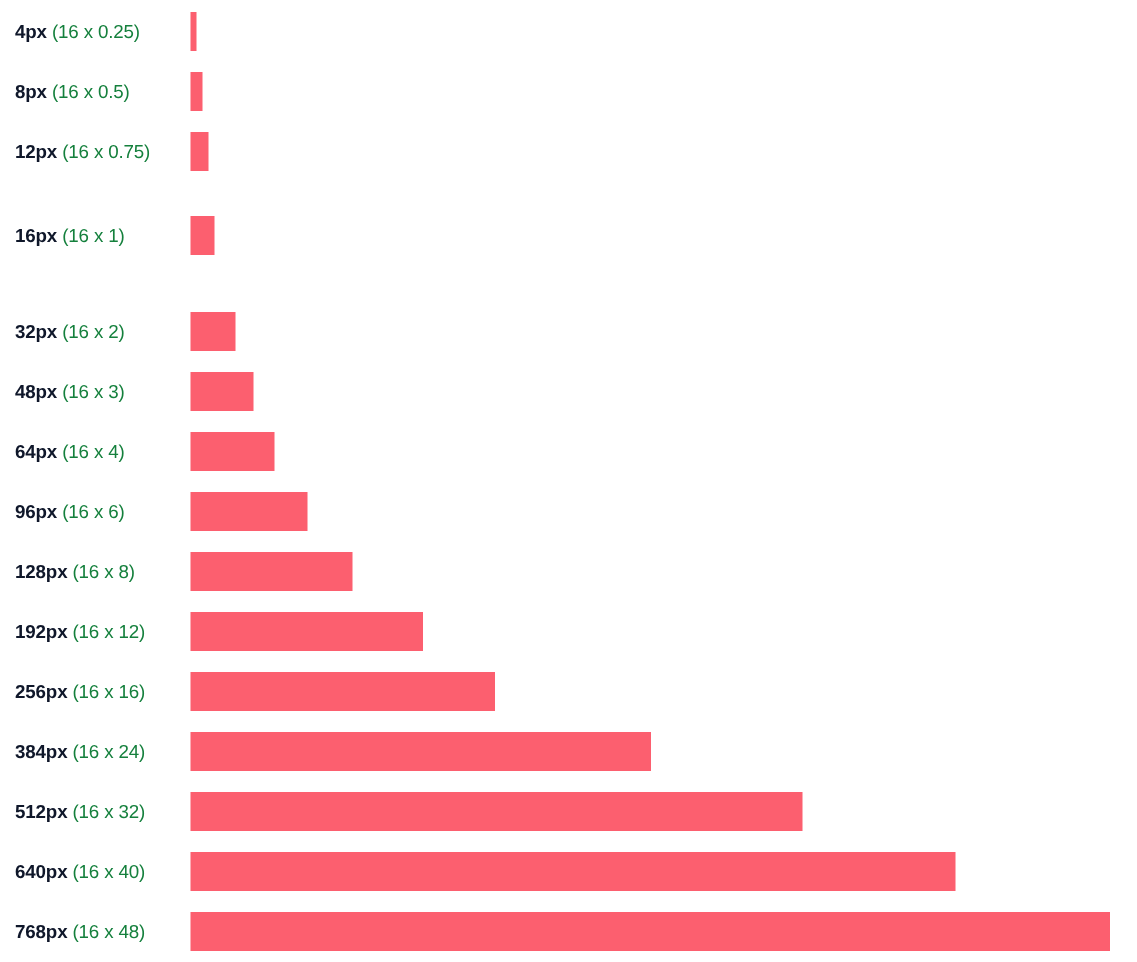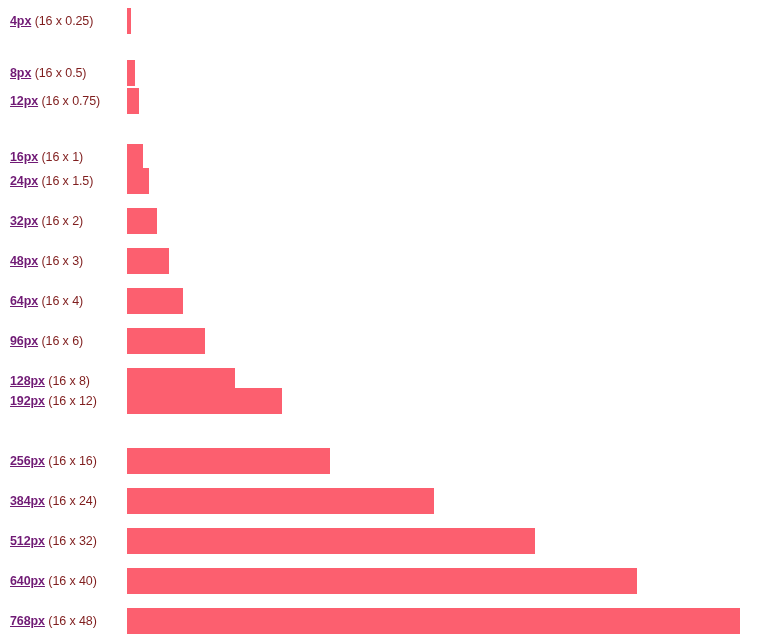--- a/index.html
+++ b/index.html
@@ -33,26 +33,25 @@
     left: 10px;
     top: 0;
     height: 26px;
     line-height: 26px;
     white-space: nowrap;
     font-size: 12.5px;
     letter-spacing: -0.1px;
   }
   .label-size {
     font-weight: bold;
-    color: #701a75;
-    text-decoration: underline;
+    color: #0f172a;
   }
   .label-multiplier {
     font-weight: normal;
-    color: #7f1d1d;
+    color: #15803d;
   }
   .bar-track {
     position: absolute;
     left: 127px;
     top: 0;
     height: 26px;
   }
   .bar {
     height: 26px;
     background: #fc5f6f;
@@ -62,42 +61,36 @@
 </head>
 <body>
 
 <div id="spacing-scale-chart">
     <div class="scale-row" style="top: 8px;">
       <div class="row-label"><span class="label-size">4px</span> <span class="label-multiplier">(16 x 0.25)</span></div>
       <div class="bar-track" style="left: 127px;">
         <div class="bar" style="width: 4px; height: 26px; background: rgb(252, 95, 111);"></div>
       </div>
     </div>
-    <div class="scale-row" style="top: 48px; margin-top: 12px;">
+    <div class="scale-row" style="top: 48px;">
       <div class="row-label"><span class="label-size">8px</span> <span class="label-multiplier">(16 x 0.5)</span></div>
       <div class="bar-track" style="left: 127px;">
         <div class="bar" style="width: 8px; height: 26px; background: rgb(252, 95, 111);"></div>
       </div>
     </div>
     <div class="scale-row" style="top: 88px;">
       <div class="row-label"><span class="label-size">12px</span> <span class="label-multiplier">(16 x 0.75)</span></div>
       <div class="bar-track" style="left: 127px;">
         <div class="bar" style="width: 12px; height: 26px; background: rgb(252, 95, 111);"></div>
       </div>
     </div>
     <div class="scale-row" style="top: 144px;">
       <div class="row-label"><span class="label-size">16px</span> <span class="label-multiplier">(16 x 1)</span></div>
       <div class="bar-track" style="left: 127px;">
         <div class="bar" style="width: 16px; height: 26px; background: rgb(252, 95, 111);"></div>
-      </div>
-    </div>
-    <div class="scale-row" style="top: 168px;">
-      <div class="row-label"><span class="label-size">24px</span> <span class="label-multiplier">(16 x 1.5)</span></div>
-      <div class="bar-track" style="left: 127px;">
-        <div class="bar" style="width: 22px; height: 26px; background: rgb(252, 95, 111);"></div>
       </div>
     </div>
     <div class="scale-row" style="top: 208px;">
       <div class="row-label"><span class="label-size">32px</span> <span class="label-multiplier">(16 x 2)</span></div>
       <div class="bar-track" style="left: 127px;">
         <div class="bar" style="width: 30px; height: 26px; background: rgb(252, 95, 111);"></div>
       </div>
     </div>
     <div class="scale-row" style="top: 248px;">
       <div class="row-label"><span class="label-size">48px</span> <span class="label-multiplier">(16 x 3)</span></div>
@@ -116,21 +109,21 @@
       <div class="bar-track" style="left: 127px;">
         <div class="bar" style="width: 78px; height: 26px; background: rgb(252, 95, 111);"></div>
       </div>
     </div>
     <div class="scale-row" style="top: 368px;">
       <div class="row-label"><span class="label-size">128px</span> <span class="label-multiplier">(16 x 8)</span></div>
       <div class="bar-track" style="left: 127px;">
         <div class="bar" style="width: 108px; height: 26px; background: rgb(252, 95, 111);"></div>
       </div>
     </div>
-    <div class="scale-row" style="top: 388px;">
+    <div class="scale-row" style="top: 408px;">
       <div class="row-label"><span class="label-size">192px</span> <span class="label-multiplier">(16 x 12)</span></div>
       <div class="bar-track" style="left: 127px;">
         <div class="bar" style="width: 155px; height: 26px; background: rgb(252, 95, 111);"></div>
       </div>
     </div>
     <div class="scale-row" style="top: 448px;">
       <div class="row-label"><span class="label-size">256px</span> <span class="label-multiplier">(16 x 16)</span></div>
       <div class="bar-track" style="left: 127px;">
         <div class="bar" style="width: 203px; height: 26px; background: rgb(252, 95, 111);"></div>
       </div>

